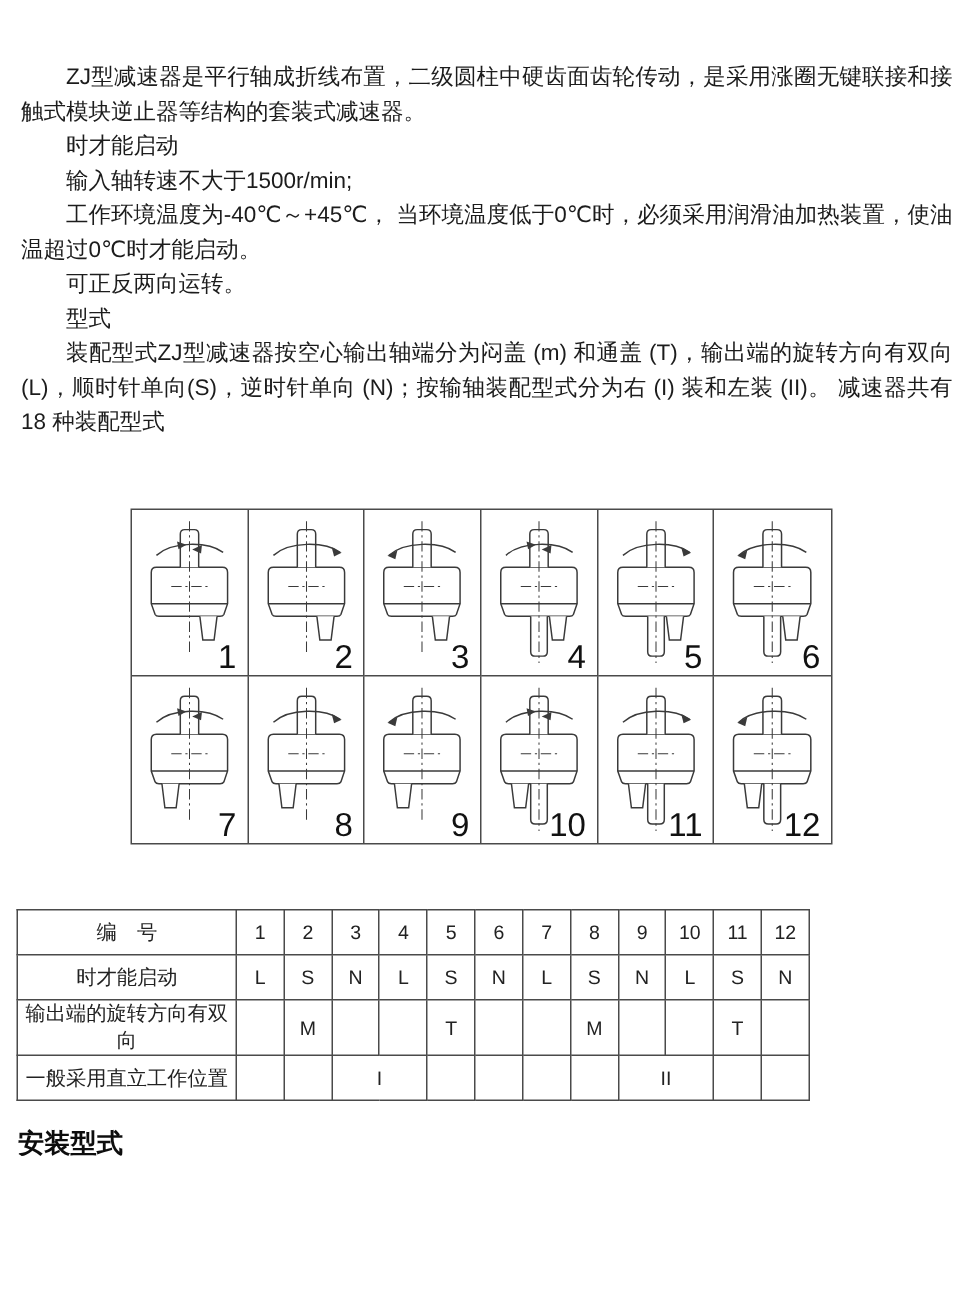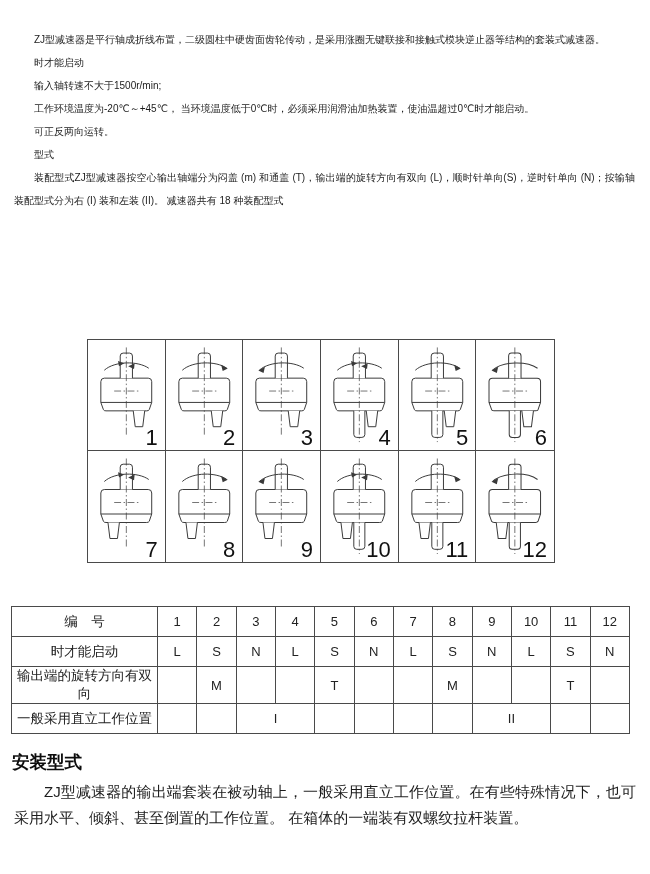--- a/index.html
+++ b/index.html
@@ -6,22 +6,22 @@
   .page{
     position:relative;
     width:650px;height:874px;
     background:#ffffff;
     color:#1c1c1c;
     font-family:"Liberation Sans","DejaVu Sans",sans-serif;
     overflow:hidden;
   }
   
   .intro{
-    position:absolute;left:14px;top:28px;width:621px;
-    font-size:10px;line-height:23px;text-align:justify;
+    position:absolute;left:14px;top:40px;width:621px;
+    font-size:15px;line-height:23px;text-align:justify;
   }
   .intro p{margin:0;text-indent:2em;}
   
   .dgrid{
     position:absolute;left:87px;top:339px;width:466px;height:222px;
     display:grid;
     grid-template-columns:repeat(6,1fr);
     grid-template-rows:repeat(2,1fr);
     border:1px solid #4a4a4a;
     background:#ffffff;
@@ -29,21 +29,21 @@
   .dcell{position:relative;border-right:1px solid #4a4a4a;border-bottom:1px solid #4a4a4a;}
   .dcell:nth-child(6n){border-right:none;}
   .dcell:nth-child(n+7){border-bottom:none;}
   .dcell svg{position:absolute;left:0;top:0;width:100%;height:100%;}
   .dnum{
     position:absolute;right:7px;bottom:0px;
     font-size:22px;line-height:24px;color:#111111;
   }
   
   table.spec{
-    position:absolute;left:11px;top:606px;width:619px;
+    position:absolute;left:11px;top:606px;width:529px;
     border-collapse:collapse;table-layout:fixed;
     background:#ffffff;
   }
   table.spec td{
     border:1px solid #4a4a4a;
     text-align:center;vertical-align:middle;
     height:29px;padding:0;
     font-size:13px;color:#222222;
   }
   table.spec td.rowlabel{font-size:13.5px;}
@@ -59,21 +59,21 @@
 </style>
 </head>
 <body>
 
 <div class="page">
 
   <div class="intro">
     <p>ZJ型减速器是平行轴成折线布置，二级圆柱中硬齿面齿轮传动，是采用涨圈无键联接和接触式模块逆止器等结构的套装式减速器。</p>
     <p>时才能启动</p>
     <p>输入轴转速不大于1500r/min;</p>
-    <p>工作环境温度为-20℃～+45℃， 当环境温度低于0℃时，必须采用润滑油加热装置，使油温超过0℃时才能启动。</p>
+    <p>工作环境温度为-40℃～+45℃， 当环境温度低于0℃时，必须采用润滑油加热装置，使油温超过0℃时才能启动。</p>
     <p>可正反两向运转。</p>
     <p>型式</p>
     <p>装配型式ZJ型减速器按空心输出轴端分为闷盖 (m) 和通盖 (T)，输出端的旋转方向有双向 (L)，顺时针单向(S)，逆时针单向 (N)；按输轴装配型式分为右 (I) 装和左装 (II)。 减速器共有 18 种装配型式</p>
   </div>
 
   <div class="dgrid">
       <div class="dcell">
         <svg viewBox="0 0 77.6 111" preserveAspectRatio="none">
           <path d="M13 63 L13 42 Q13 38.5 16.5 38.5 L61 38.5 Q64.5 38.5 64.5 42 L64.5 63 L62 70.3 Q61.4 71.5 59.4 71.5 L18.2 71.5 Q16.2 71.5 15.6 70.3 Z" stroke="#3a3a3a" stroke-width="1" fill="#ffffff"></path>
           <line x1="13" y1="63" x2="64.5" y2="63" stroke="#3a3a3a" stroke-width="1" fill="none"></line>
@@ -313,15 +313,14 @@
           <td></td>
           <td></td>
           <td colspan="2">II</td>
           <td></td>
           <td></td>
         </tr>
       </tbody>
   </table>
 
   <h2 class="install-heading">安装型式</h2>
-  <p class="install-para">ZJ型减速器的输出端套装在被动轴上，一般采用直立工作位置。在有些特殊情况下，也可采用水平、倾斜、甚至倒置的工作位置。 在箱体的一端装有双螺纹拉杆装置。</p>
 
 </div>
 
 </body></html>

